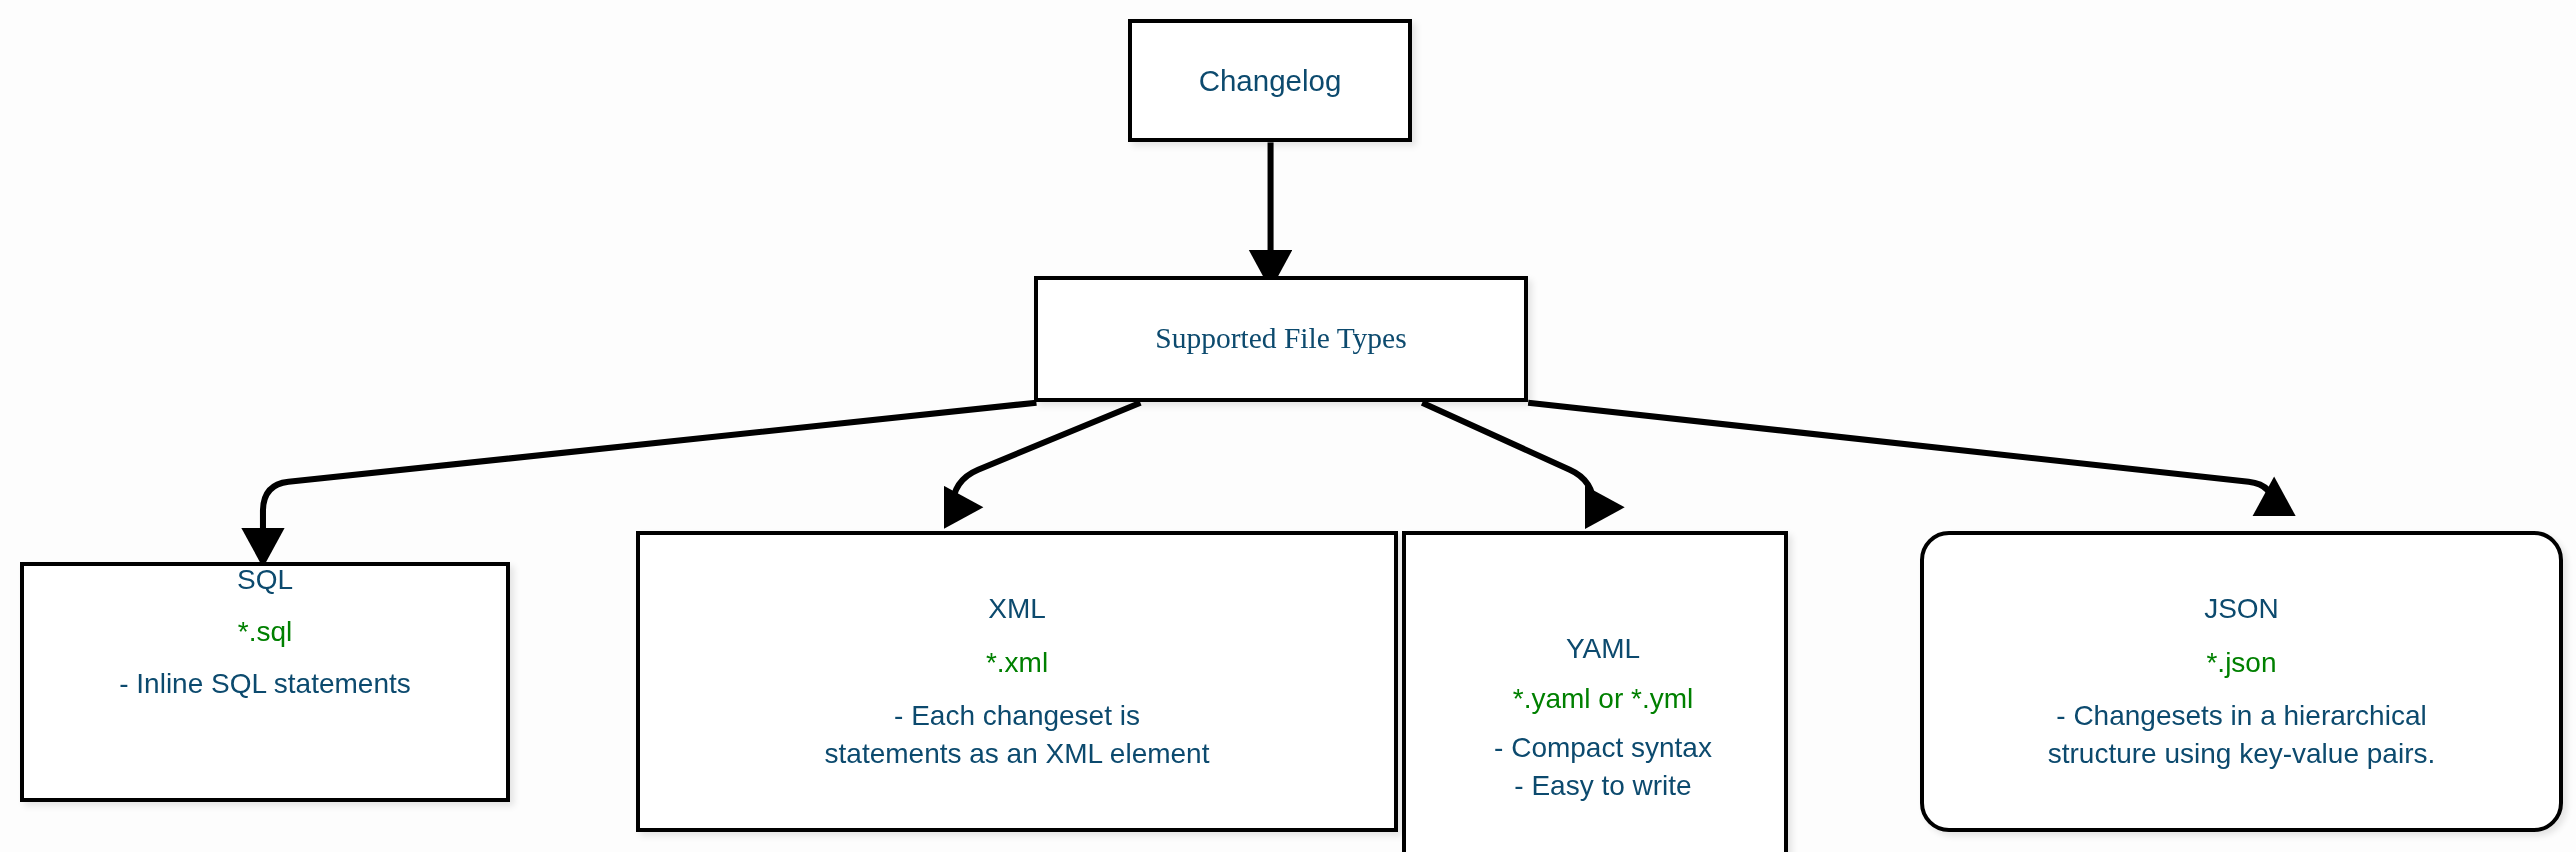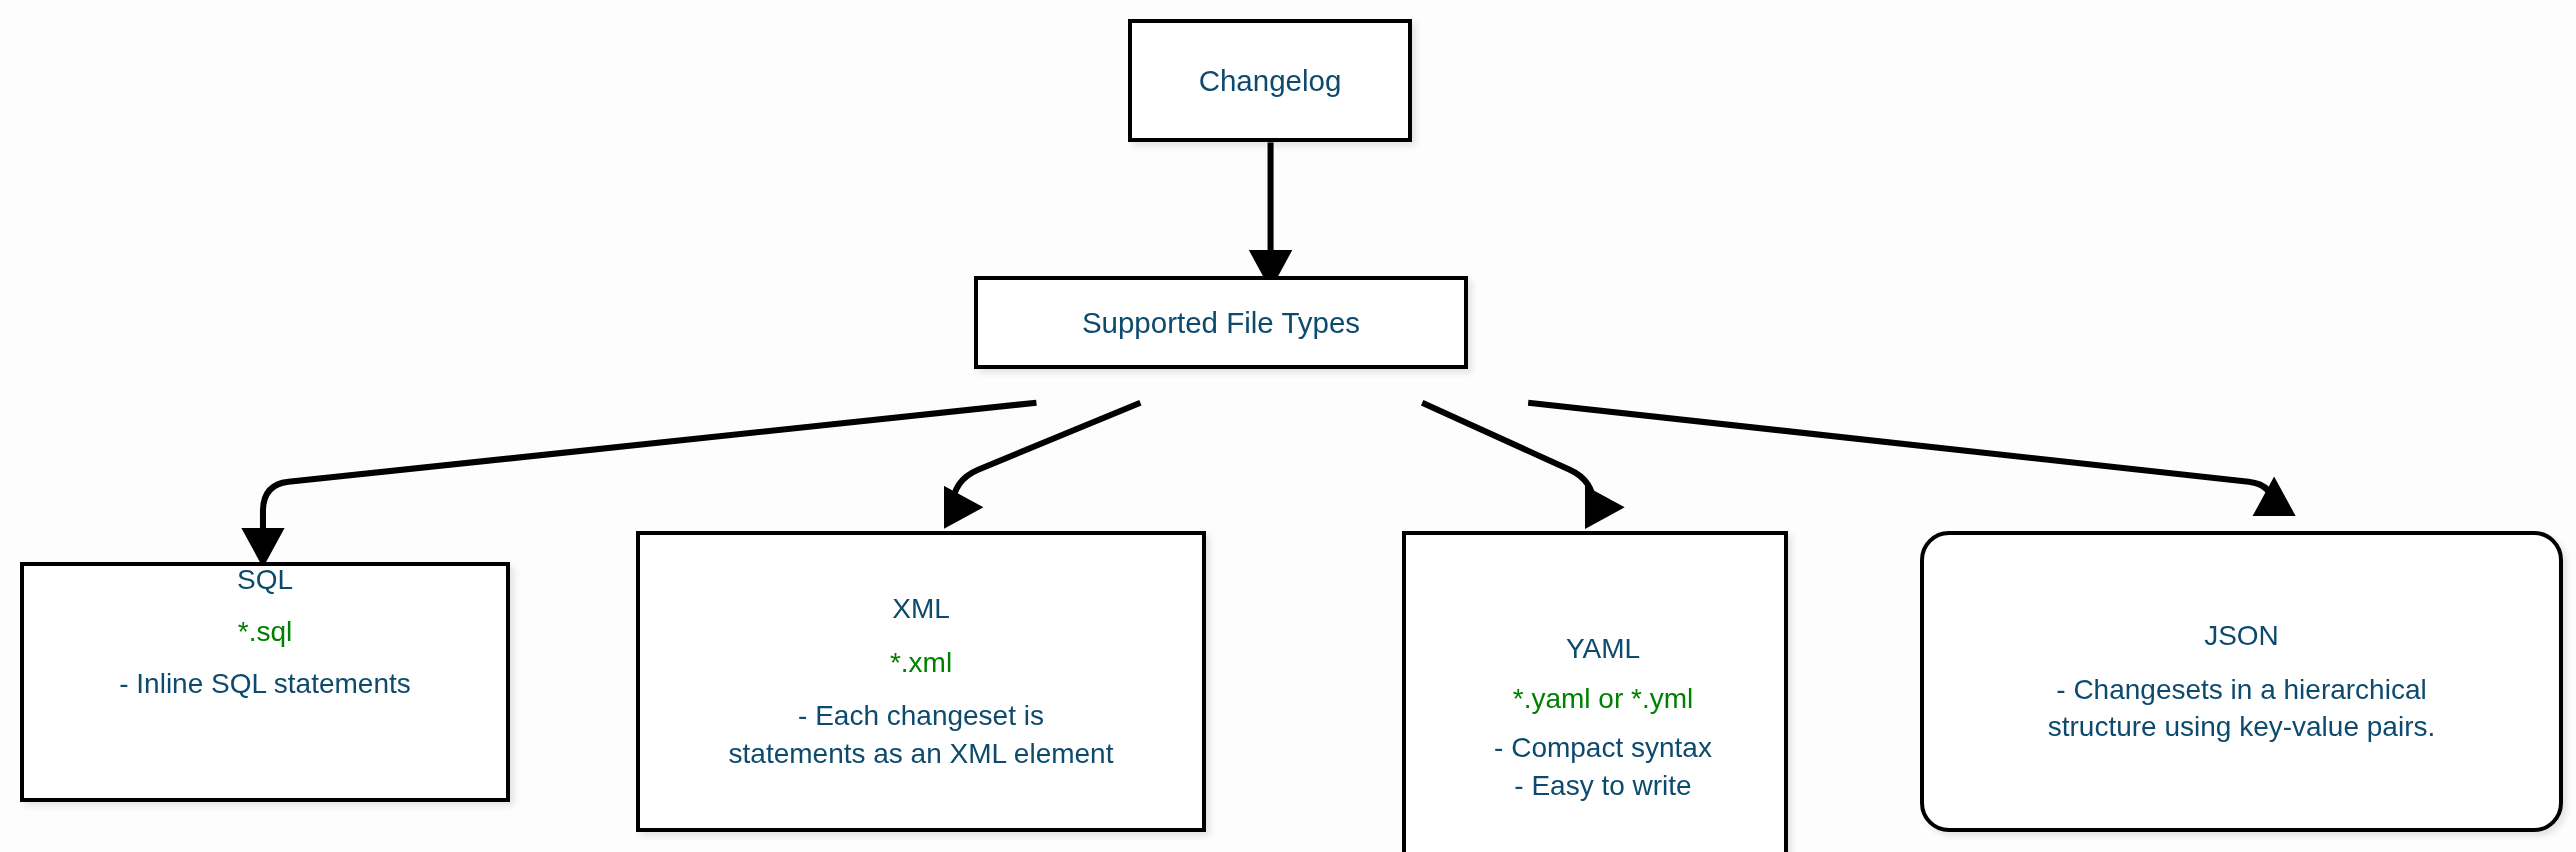--- a/index.html
+++ b/index.html
@@ -47,32 +47,32 @@
     color: #008000;
   }
 
   
   #node-changelog {
     left: 1128px; top: 19px; width: 284px; height: 123px;
   }
   #node-changelog .line { font-size: 29.5px; }
 
   #node-supported {
-    left: 974px; top: 276px; width: 494px; height: 93px;
+    left: 1034px; top: 276px; width: 494px; height: 126px; font-family: Liberation Serif, serif;
   }
   #node-supported .line { font-size: 29.5px; }
 
   #node-sql {
     left: 20px; top: 562px; width: 490px; height: 240px;
     justify-content: flex-start;
   }
   #node-sql .stack { display: flex; flex-direction: column; gap: 24px; }
 
   #node-xml {
-    left: 636px; top: 531px; width: 570px; height: 301px;
+    left: 636px; top: 531px; width: 762px; height: 301px;
   }
   #node-xml .stack { display: flex; flex-direction: column; gap: 25.5px; }
 
   #node-yaml {
     left: 1402px; top: 531px; width: 386px; height: 373px; padding-left: 16px;
   }
   #node-yaml .stack { display: flex; flex-direction: column; gap: 21.5px; }
 
   #node-json {
     left: 1920px; top: 531px; width: 643px; height: 301px; border-radius: 29px;
@@ -140,20 +140,21 @@
       <div class="sub">
         <span class="line">- Compact syntax</span>
         <span class="line">- Easy to write</span>
       </div>
     </div>
   </div>
 
   <div class="node" id="node-json">
     <div class="stack">
       <span class="line">JSON</span>
+      <span class="line green">*.json</span>
       <div class="sub">
         <span class="line">- Changesets in a hierarchical</span>
         <span class="line">structure using key-value pairs.</span>
       </div>
     </div>
   </div>
 
 </div>
 
 

